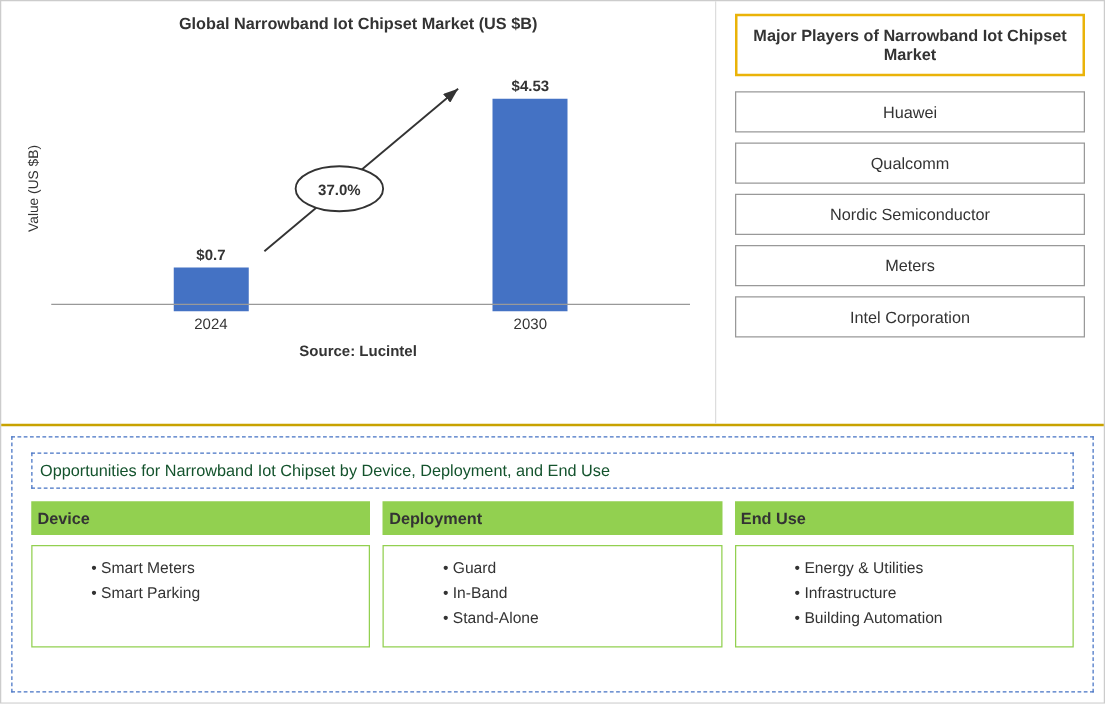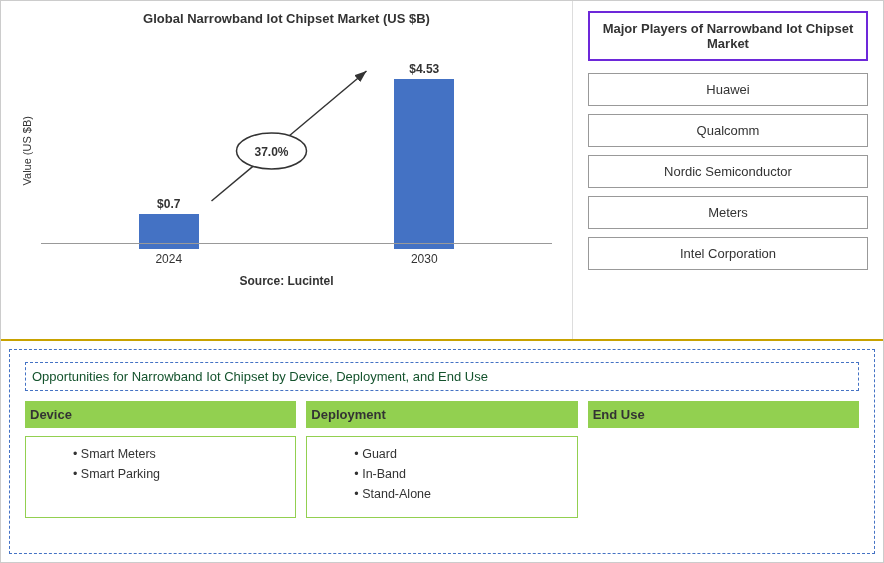--- a/index.html
+++ b/index.html
@@ -131,21 +131,21 @@
     
     .players-section {
       width: 310px;
       padding: 10px 15px;
       display: flex;
       flex-direction: column;
       align-items: center;
     }
 
     .players-title-box {
-      border: 2px solid #6d28d9;
+      border: 2px solid #eab308;
       padding: 8px 10px;
       text-align: center;
       font-size: 13px;
       font-weight: bold;
       color: #333;
       width: 100%;
       margin-bottom: 12px;
     }
 
     .player-box {
@@ -312,18 +312,25 @@
           <ul>
             <li>Guard</li>
             <li>In-Band</li>
             <li>Stand-Alone</li>
           </ul>
         </div>
       </div>
 
       <div class="column">
         <div class="column-header">End Use</div>
+        <div class="column-content">
+          <ul>
+            <li>Energy &amp; Utilities</li>
+            <li>Infrastructure</li>
+            <li>Building Automation</li>
+          </ul>
+        </div>
       </div>
 
     </div>
   </div>
 
 </div>
 
 </body></html>

